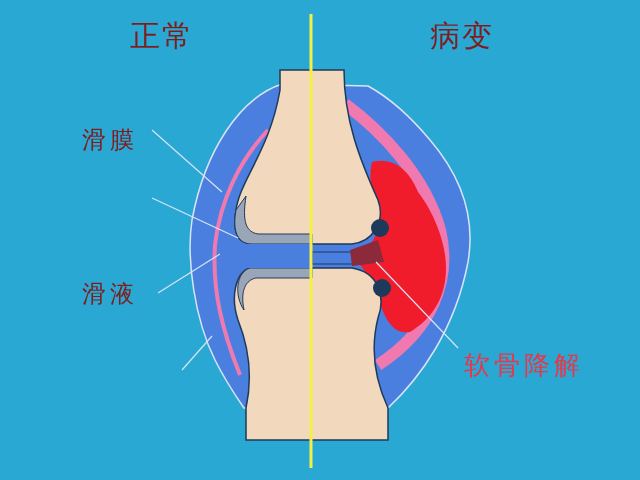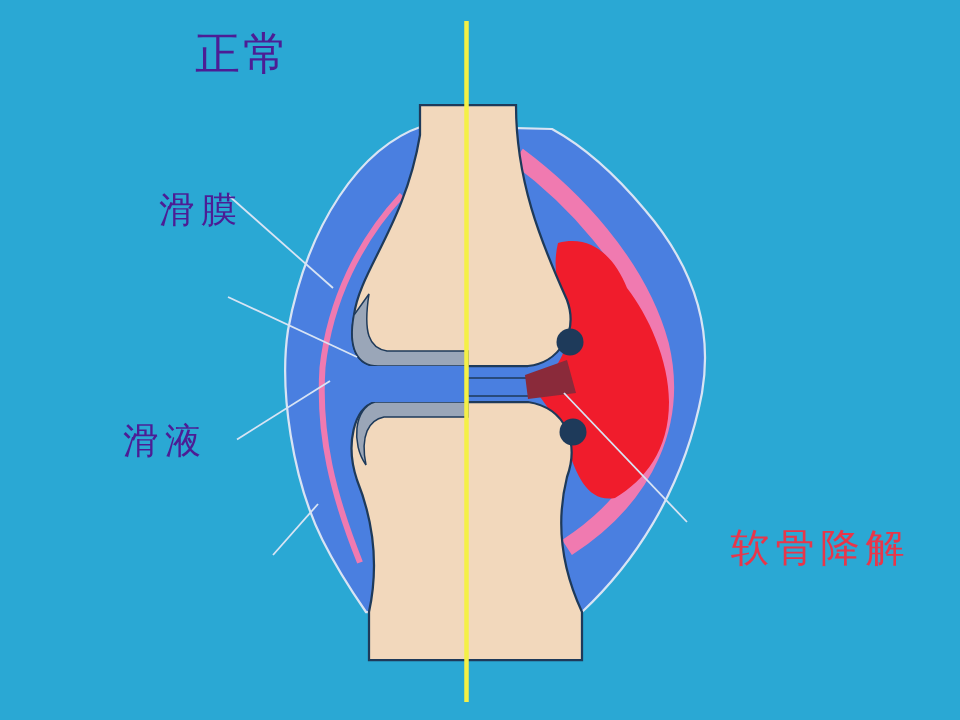--- a/index.html
+++ b/index.html
@@ -1,22 +1,22 @@
 <!DOCTYPE html>
 <html><head>
 <meta charset="utf-8">
 <style>
   html, body { margin: 0; padding: 0; }
   body { width: 640px; height: 480px; overflow: hidden; background: #2aa8d4; }
   .stage { position: relative; width: 640px; height: 480px; background: #2aa8d4; }
   svg.diagram { position: absolute; left: 0; top: 0; }
-  .label { position: absolute; font-family: "DejaVu Sans", sans-serif; color: #4c1d95; white-space: nowrap; letter-spacing: 4px; }
+  .label { position: absolute; font-family: "DejaVu Sans", sans-serif; color: #7f1d1d; white-space: nowrap; letter-spacing: 4px; }
   .heading { font-size: 30px; letter-spacing: 2px; }
   .part { font-size: 24px; }
-  .pathology { color: #e8364a; font-size: 26px; letter-spacing: 4px; margin-left: 23px; }
+  .pathology { color: #e8364a; font-size: 26px; letter-spacing: 4px; }
   .pathology-sub { color: #e8364a; font-size: 18px; letter-spacing: 6px; }
 </style>
 </head>
 <body>
 
 <div class="stage">
 
   <svg class="diagram" width="640" height="480" viewBox="0 0 640 480">
 
     <path d="M282,84 C240,98 205,150 192,220 C186,260 195,320 215,360 C225,380 235,395 244,408 L388,408 C420,378 455,330 468,262 C476,215 460,175 430,140 C410,116 390,98 368,86 Z" fill="#4a7fe0" stroke="#d8e4f4" stroke-width="1.5"></path>
@@ -46,18 +46,19 @@
     <line x1="311" y1="14" x2="311" y2="468" stroke="#f4f046" stroke-width="3"></line>
 
     <line x1="152" y1="130" x2="222" y2="192" stroke="#d8e4f4" stroke-width="1.2"></line>
     <line x1="152" y1="198" x2="238" y2="238" stroke="#d8e4f4" stroke-width="1.2"></line>
     <line x1="158" y1="293" x2="220" y2="254" stroke="#d8e4f4" stroke-width="1.2"></line>
     <line x1="182" y1="370" x2="212" y2="336" stroke="#d8e4f4" stroke-width="1.2"></line>
     <line x1="376" y1="262" x2="458" y2="348" stroke="#d8e4f4" stroke-width="1.2"></line>
   </svg>
 
   <div class="label heading" style="left:130px; top:16px;">正常</div>
+  <div class="label heading" style="left:430px; top:16px;">病变</div>
 
-  <div class="label part" style="left:82px; top:124px;margin-left:24px;">滑膜</div>
+  <div class="label part" style="left:82px; top:124px;">滑膜</div>
   <div class="label part" style="left:82px; top:278px;">滑液</div>
 
   <div class="label pathology" style="left:464px; top:348px;">软骨降解</div>
 </div>
 
 </body></html>

